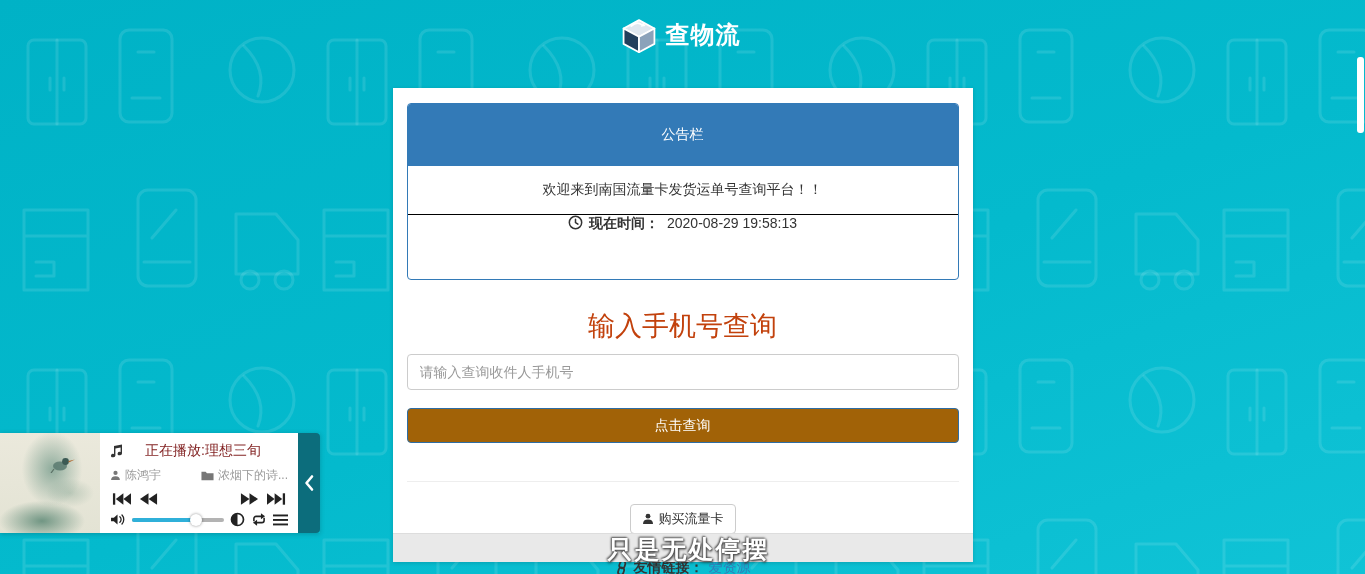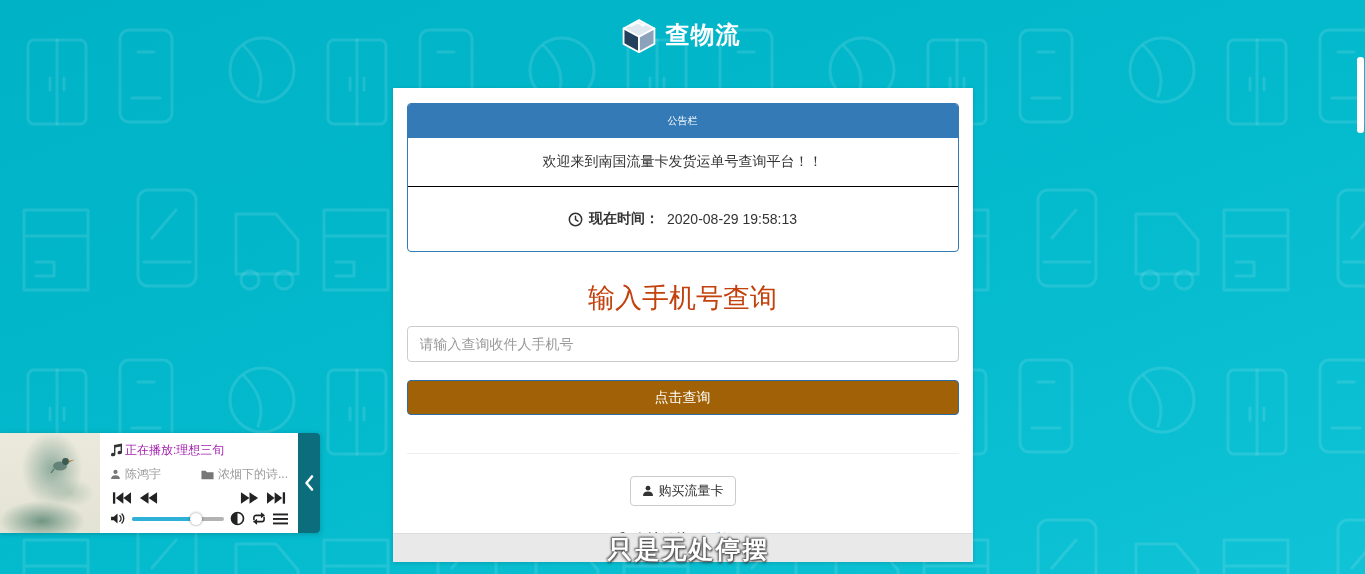--- a/index.html
+++ b/index.html
@@ -14,23 +14,23 @@
   
   .logo { position:absolute; top:16px; left:0; right:5px; display:flex; justify-content:center; align-items:center; gap:8px; }
   .logo-text { color:#fff; font-size:24px; font-weight:bold; letter-spacing:1px; }
 
   
   .card { position:absolute; left:50%; top:88px; width:580px; height:474px; margin-left:-290px;
           background:#fff; box-shadow:0 1px 4px rgba(0,0,0,.15); }
   .card-body { padding:15px 14px 0; }
 
   .panel { border:1px solid #337ab7; border-radius:4px; overflow:hidden; }
-  .panel-header { background:#337ab7; color:#fff; text-align:center; font-size:10px; padding:10px 0; }
+  .panel-header { background:#337ab7; color:#fff; text-align:center; font-size:14px; padding:22px 0; }
   .panel-row-welcome { text-align:center; font-size:14px; color:#333; padding:15px 0; border-bottom:1px solid #000000; }
-  .panel-row-time { height:64px; display:flex; align-items:center; justify-content:center; gap:6px; font-size:14px; color:#333; }
+  .panel-row-time { height:64px; display:flex; justify-content:center; gap:6px; font-size:14px; color:#333; }
   .panel-row-time b { font-weight:bold; }
   .panel-row-time .t-val { margin-left:2px; }
 
   .query-title { text-align:center; font-size:27px; font-weight:400; color:#c2410c; margin:28px 0 10px; }
   .query-input { width:100%; height:36px; border:1px solid #ccc; border-radius:4px; padding:0 12px;
                  font-size:14px; color:#555; outline:none; }
   .query-input::placeholder { color:#999; }
   .query-btn { width:100%; height:35px; margin-top:18px; background:#a16207; border:1px solid #2e6da4;
                border-radius:4px; color:#fff; font-size:14px; cursor:pointer; }
 
@@ -55,21 +55,21 @@
   .player { position:absolute; left:0; top:433px; height:100px; display:flex; z-index:15;
             box-shadow:0 1px 5px rgba(0,0,0,.2); }
   .album-art { width:100px; height:100px; position:relative; flex:none;
     background:
       radial-gradient(42px 52px at 52% 36%, rgba(121,158,142,.8), rgba(121,158,142,0) 72%),
       radial-gradient(55px 26px at 42% 88%, rgba(92,136,117,.85), rgba(92,136,117,0) 78%),
       radial-gradient(30px 18px at 70% 60%, rgba(150,175,158,.5), rgba(150,175,158,0) 80%),
       linear-gradient(#ebe9dc,#e3e3d4); }
   .album-art svg { position:absolute; left:50px; top:22px; }
   .player-panel { width:198px; background:#fff; padding:9px 10px 6px; flex:none; }
-  .np-row { display:flex; align-items:center; gap:2px; font-size:12px; color:#a21caf; white-space:nowrap; }
+  .np-row { display:flex; align-items:center; gap:22px; font-size:14px; color:#7f1d1d; white-space:nowrap; }
   .meta-row { display:flex; justify-content:space-between; margin-top:7px; font-size:12px; color:#9a9a9a; }
   .meta-item { display:flex; align-items:center; gap:4px; max-width:92px; overflow:hidden; white-space:nowrap; }
   .ctrl-row { display:flex; justify-content:space-between; margin-top:8px; padding:0 2px; }
   .ctrl-group { display:flex; gap:8px; }
   .ctrl-btn { background:none; border:none; padding:0; cursor:pointer; line-height:0; }
   .vol-row { display:flex; align-items:center; gap:6px; margin-top:6px; }
   .slider { position:relative; flex:1; height:12px; cursor:pointer; }
   .slider-track { position:absolute; left:0; right:0; top:4px; height:4px; background:#b3b3b3; border-radius:2px; }
   .slider-fill { position:absolute; left:0; top:4px; height:4px; background:#2fb0d9; border-radius:2px; }
   .slider-knob { position:absolute; top:0; width:12px; height:12px; background:#fff; border-radius:50%;

